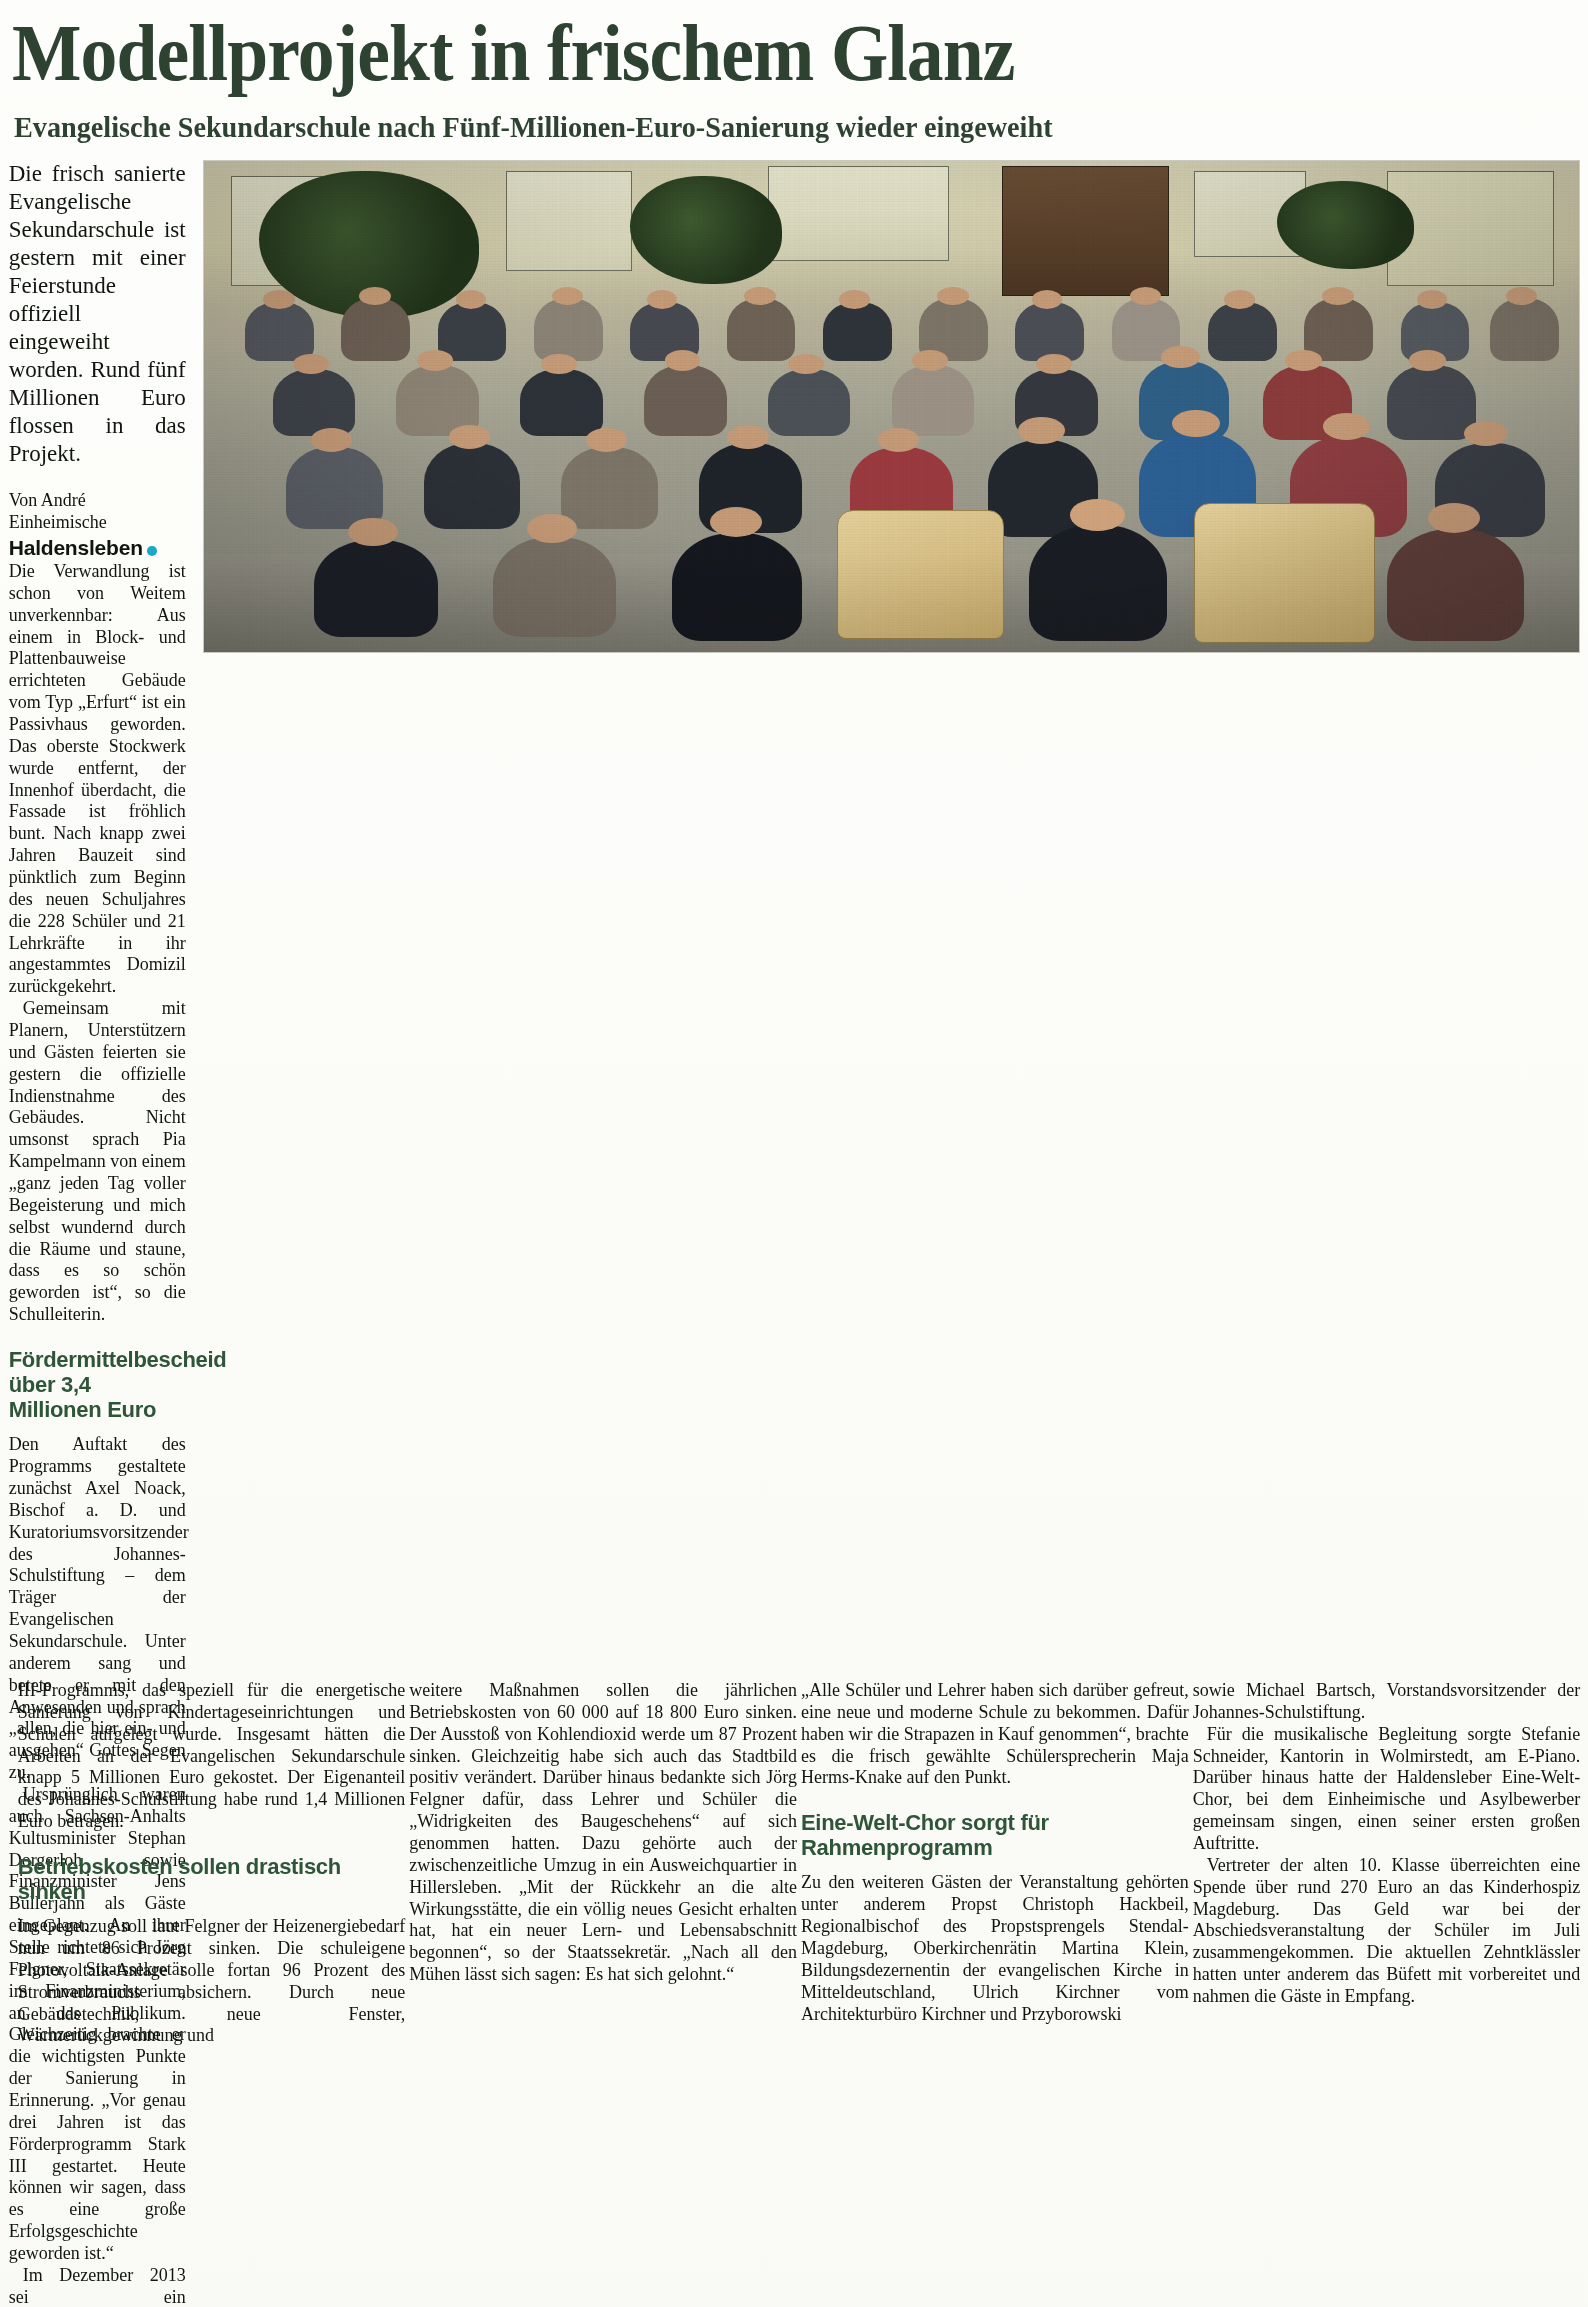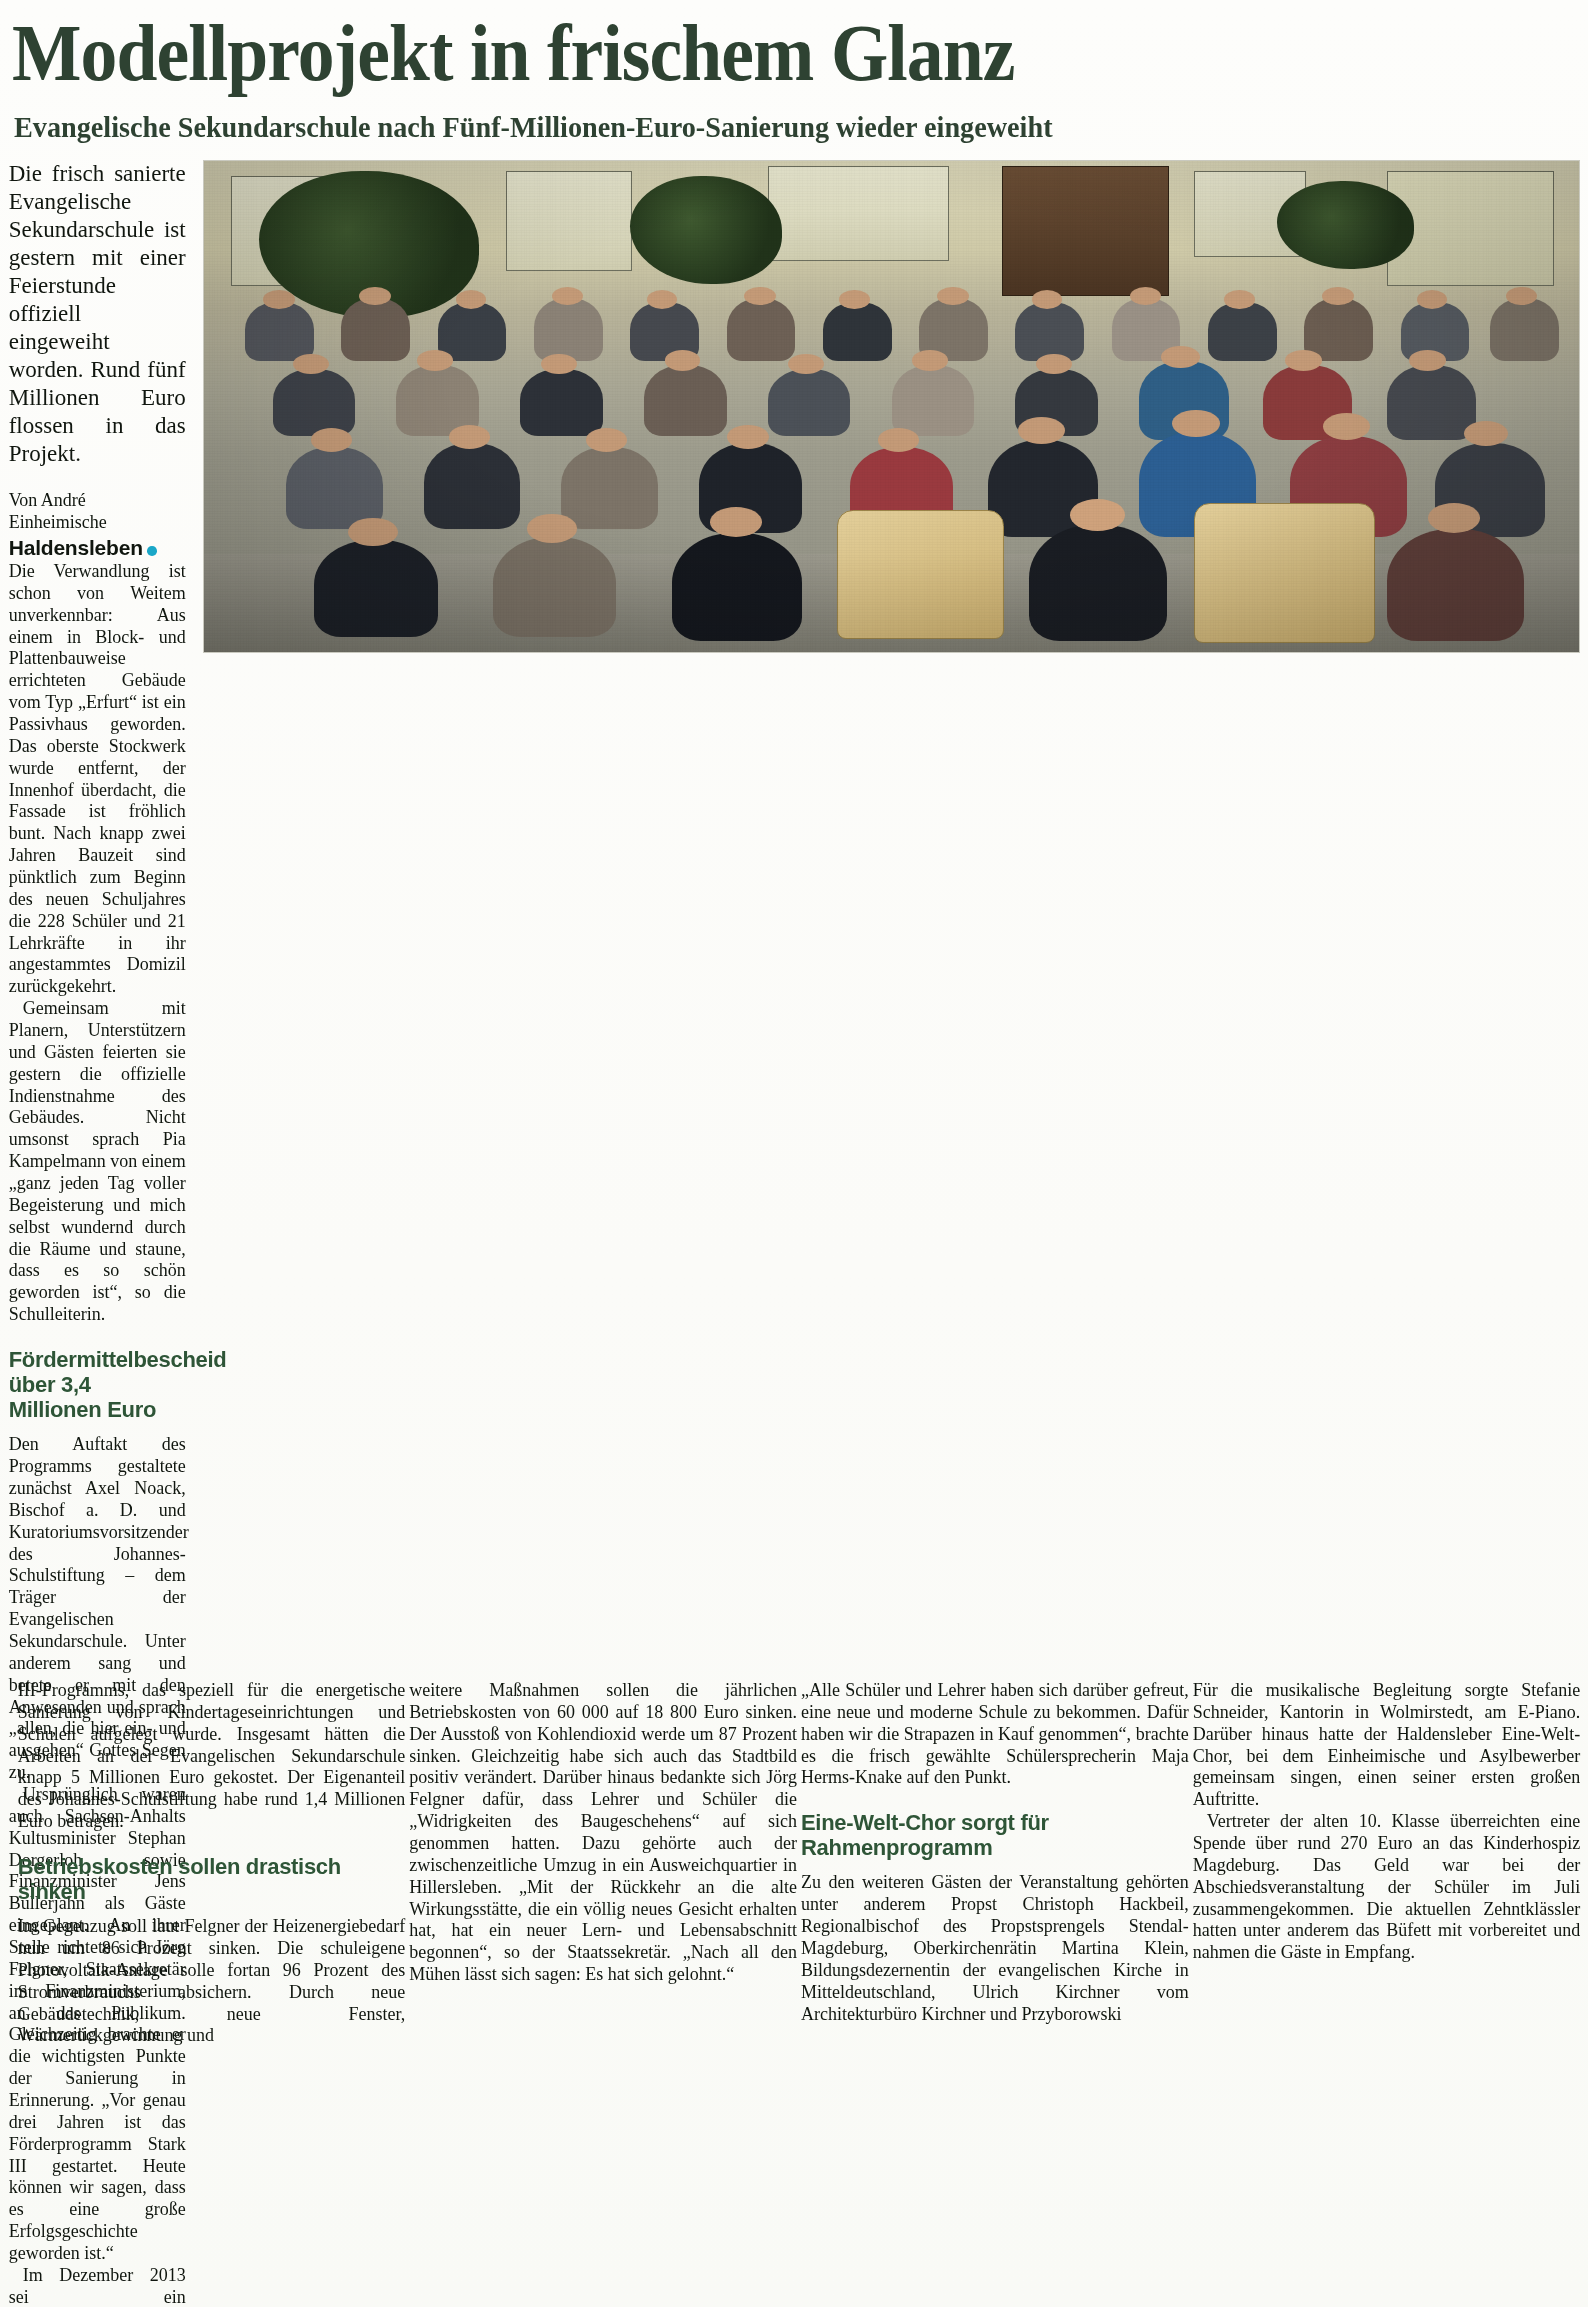--- a/index.html
+++ b/index.html
@@ -333,19 +333,20 @@
     </div>
     <div class="bcol">
       <p class="bodytext">weitere Maßnahmen sollen die jährlichen Betriebskosten von 60 000 auf 18 800 Euro sinken. Der Ausstoß von Kohlendioxid werde um 87 Prozent sinken. Gleichzeitig habe sich auch das Stadtbild positiv verändert. Darüber hinaus bedankte sich Jörg Felgner dafür, dass Lehrer und Schüler die „Widrigkeiten des Baugeschehens“ auf sich genommen hatten. Dazu gehörte auch der zwischenzeitliche Umzug in ein Ausweichquartier in Hillersleben. „Mit der Rückkehr an die alte Wirkungsstätte, die ein völlig neues Gesicht erhalten hat, hat ein neuer Lern- und Lebensabschnitt begonnen“, so der Staatssekretär. „Nach all den Mühen lässt sich sagen: Es hat sich gelohnt.“</p>
     </div>
     <div class="bcol">
       <p class="bodytext">„Alle Schüler und Lehrer haben sich darüber gefreut, eine neue und moderne Schule zu bekommen. Dafür haben wir die Strapazen in Kauf genommen“, brachte es die frisch gewählte Schülersprecherin Maja Herms-Knake auf den Punkt.</p>
       <h3 class="subhead-green">Eine-Welt-Chor sorgt für Rahmenprogramm</h3>
       <p class="bodytext">Zu den weiteren Gästen der Veranstaltung gehörten unter anderem Propst Christoph Hackbeil, Regionalbischof des Propstsprengels Stendal-Magdeburg, Oberkirchenrätin Martina Klein, Bildungsdezernentin der evangelischen Kirche in Mitteldeutschland, Ulrich Kirchner vom Architekturbüro Kirchner und Przyborowski</p>
     </div>
     <div class="bcol">
+      <p class="bodytext">sowie Michael Bartsch, Vorstandsvorsitzender der Johannes-Schulstiftung.</p>
       <p class="bodytext">Für die musikalische Begleitung sorgte Stefanie Schneider, Kantorin in Wolmirstedt, am E-Piano. Darüber hinaus hatte der Haldensleber Eine-Welt-Chor, bei dem Einheimische und Asylbewerber gemeinsam singen, einen seiner ersten großen Auftritte.</p>
       <p class="bodytext">Vertreter der alten 10. Klasse überreichten eine Spende über rund 270 Euro an das Kinderhospiz Magdeburg. Das Geld war bei der Abschiedsveranstaltung der Schüler im Juli zusammengekommen. Die aktuellen Zehntklässler hatten unter anderem das Büfett mit vorbereitet und nahmen die Gäste in Empfang.</p>
     </div>
   </div>
 
 </div>
 
 
 </body></html>

